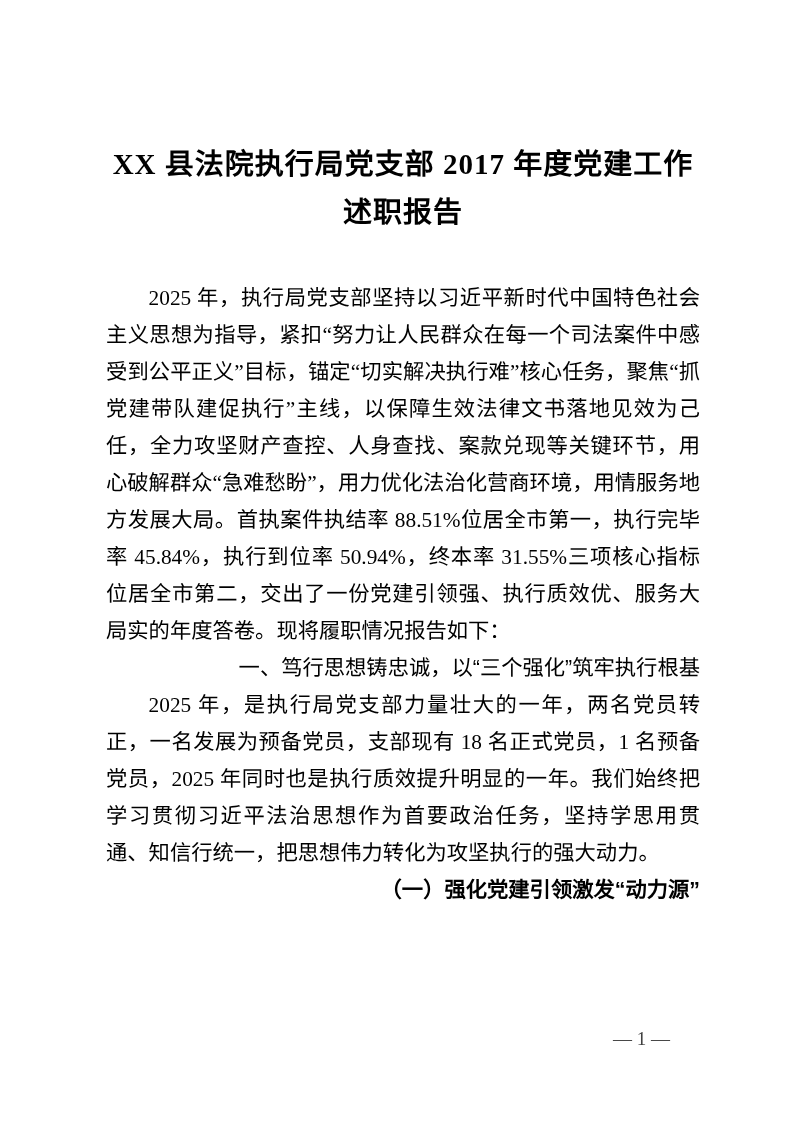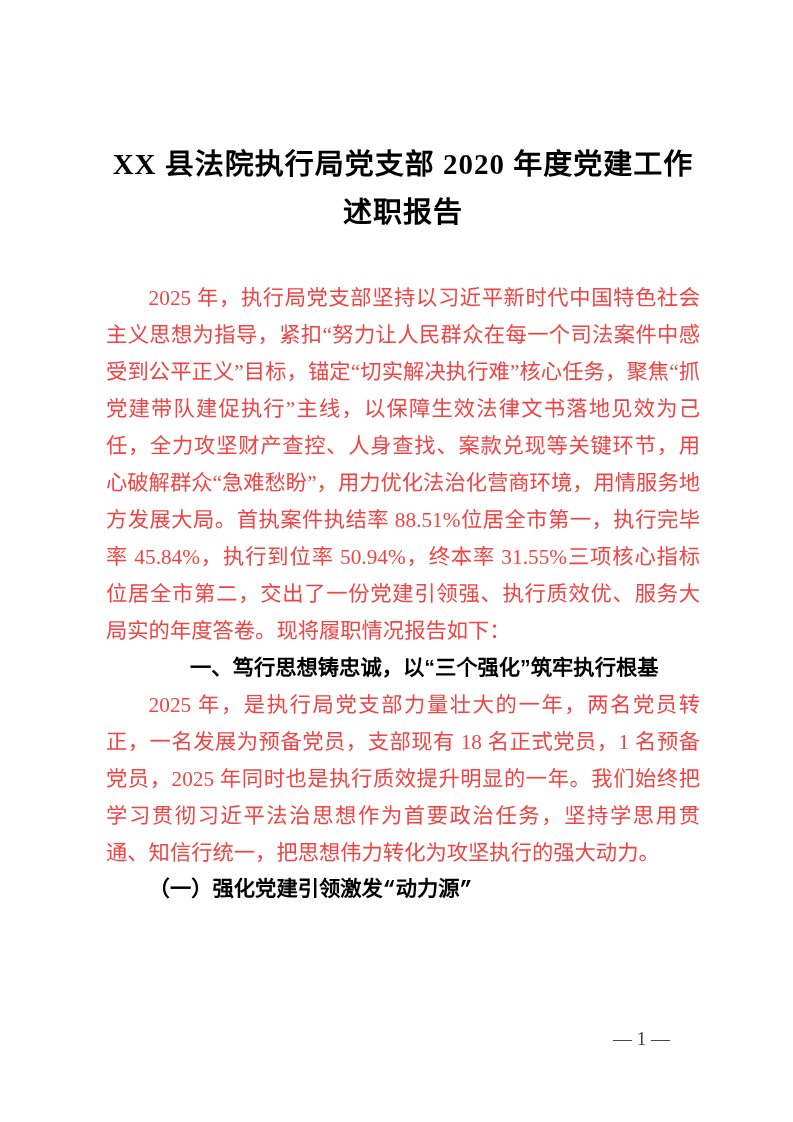--- a/index.html
+++ b/index.html
@@ -31,58 +31,58 @@
   }
   .content {
     margin-top: 44px;
     font-size: 21.3px;
     line-height: 37px;
   }
   .body-para {
     margin: 0;
     text-indent: 2em;
     text-align: justify;
-    color: #ef4444;
+    color: #000000;
   }
   .section-heading {
     margin: 0;
     font-size: 21.3px;
     line-height: 37px;
-    font-weight: bold;
+    font-weight: normal;
     text-indent: 2em;
-    text-align: center;
+    text-align: right;
     color: #000000;
     font-family: "Liberation Sans", "DejaVu Sans", sans-serif;
   }
   .sub-heading {
     margin: 0;
     font-size: 21.3px;
     line-height: 37px;
     font-weight: bold;
     text-indent: 2em;
-    text-align: left;
+    text-align: right;
     color: #000000;
-    font-family: Liberation Mono, monospace;
+    font-family: Liberation Sans, sans-serif;
   }
   .page-footer {
     position: absolute;
     top: 1026px;
     right: 123px;
     font-size: 19px;
     line-height: 26px;
     color: #404040;
     font-family: "Liberation Serif", "DejaVu Serif", serif;
   }
 </style>
 </head>
 <body>
 
 <div class="page">
 
-  <h1 class="doc-title">XX 县法院执行局党支部 2020 年度党建工作述职报告</h1>
+  <h1 class="doc-title">XX 县法院执行局党支部 2017 年度党建工作述职报告</h1>
 
   <div class="content">
 
     <p class="body-para">2025 年，执行局党支部坚持以习近平新时代中国特色社会主义思想为指导，紧扣“努力让人民群众在每一个司法案件中感受到公平正义”目标，锚定“切实解决执行难”核心任务，聚焦“抓党建带队建促执行”主线，以保障生效法律文书落地见效为己任，全力攻坚财产查控、人身查找、案款兑现等关键环节，用心破解群众“急难愁盼”，用力优化法治化营商环境，用情服务地方发展大局。首执案件执结率 88.51%位居全市第一，执行完毕率 45.84%，执行到位率 50.94%，终本率 31.55%三项核心指标位居全市第二，交出了一份党建引领强、执行质效优、服务大局实的年度答卷。现将履职情况报告如下：</p>
 
     <h2 class="section-heading">一、笃行思想铸忠诚，以“三个强化”筑牢执行根基</h2>
 
     <p class="body-para">2025 年，是执行局党支部力量壮大的一年，两名党员转正，一名发展为预备党员，支部现有 18 名正式党员，1 名预备党员，2025 年同时也是执行质效提升明显的一年。我们始终把学习贯彻习近平法治思想作为首要政治任务，坚持学思用贯通、知信行统一，把思想伟力转化为攻坚执行的强大动力。</p>
 
     <h3 class="sub-heading">（一）强化党建引领激发“动力源”</h3>

